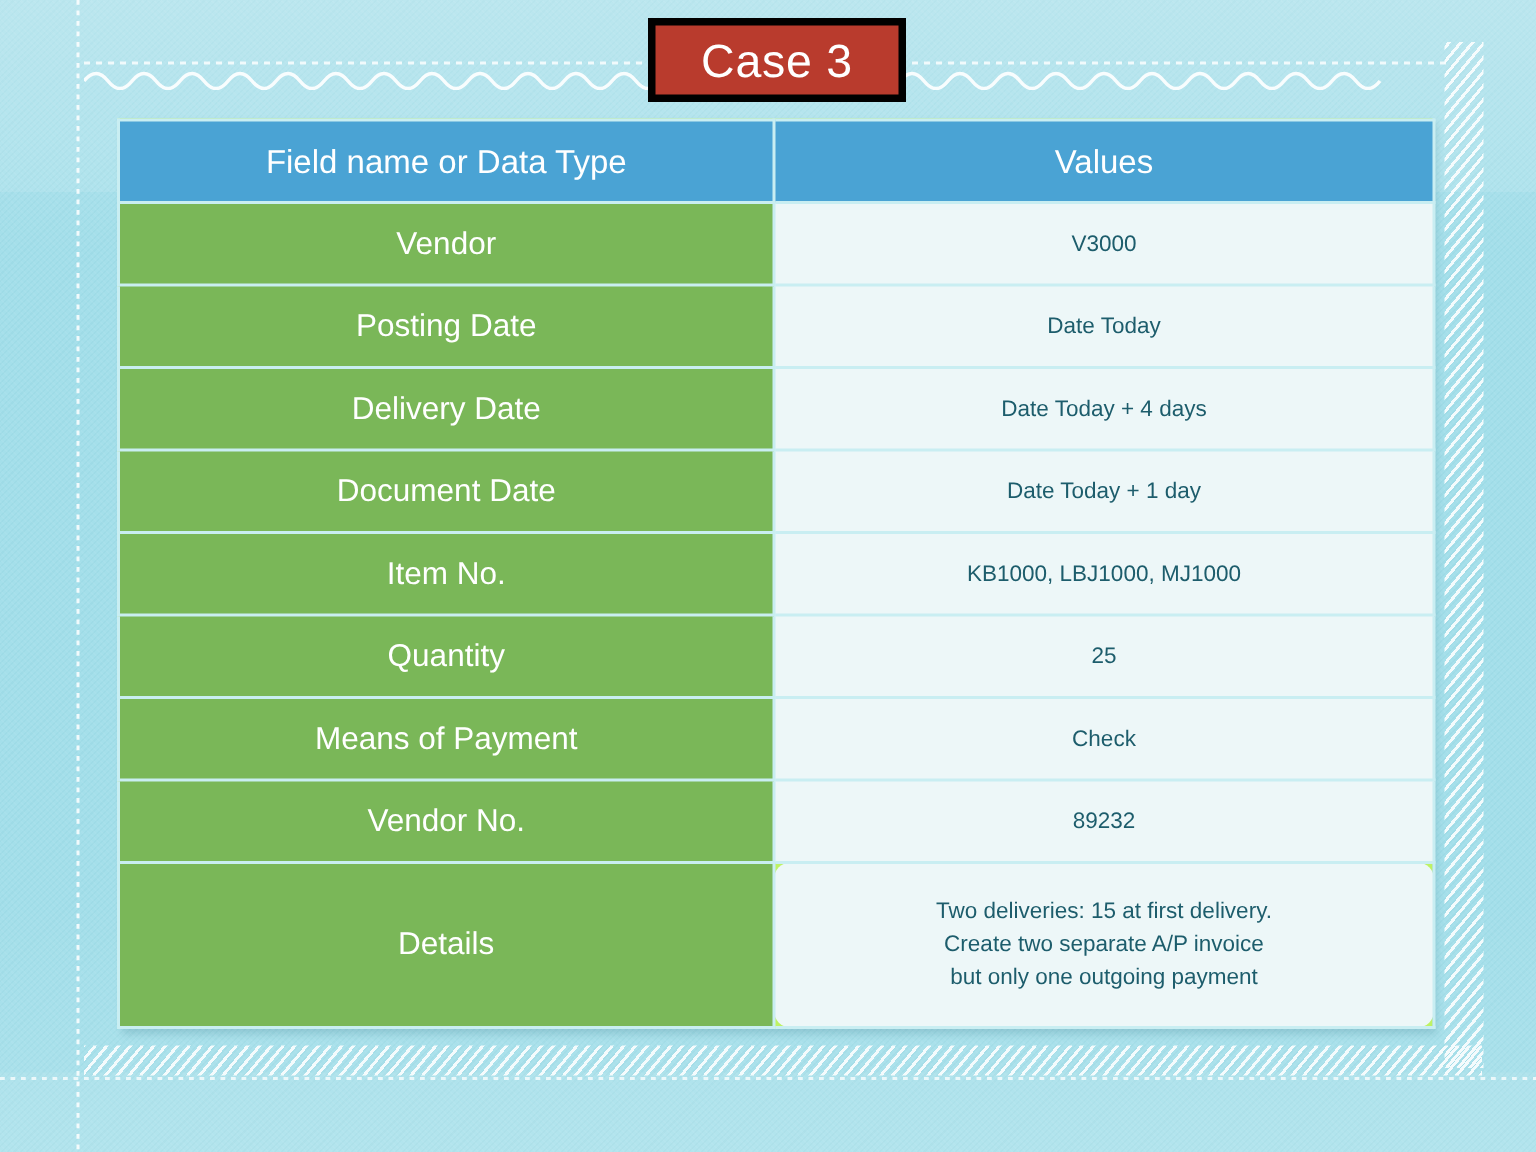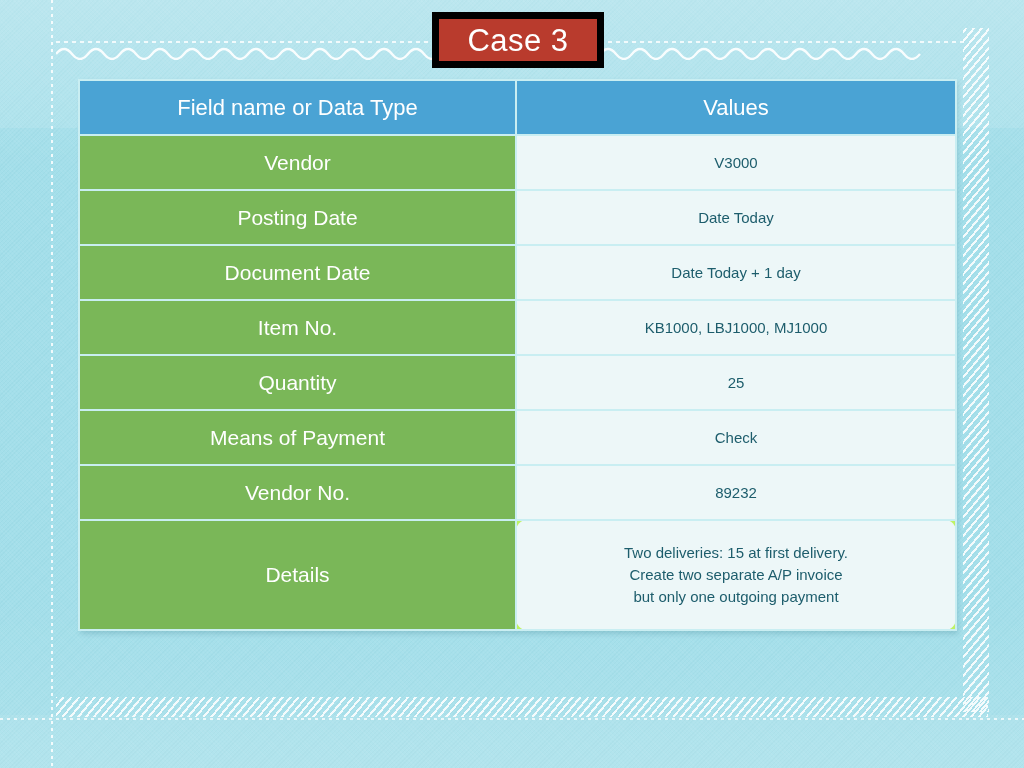--- a/index.html
+++ b/index.html
@@ -77,21 +77,21 @@
   .hatch.bottom-band { left: 56px;  top: 697px; width: 932px; height: 20px; }
 
   
   .title-box {
     position: absolute;
     left: 432px;
     top: 12px;
     width: 172px;
     height: 56px;
     background: #b93b2d;
-    border: 7px solid #000000;
+    border: 5px solid #000000;
     box-sizing: border-box;
     display: flex;
     align-items: center;
     justify-content: center;
     z-index: 5;
   }
   .title-text {
     color: #ffffff;
     font-size: 31px;
     font-weight: 400;
@@ -198,20 +198,24 @@
     <tbody>
       <tr>
         <td class="label-cell">Vendor</td>
         <td class="value-cell">V3000</td>
       </tr>
       <tr>
         <td class="label-cell">Posting Date</td>
         <td class="value-cell">Date Today</td>
       </tr>
       <tr>
+        <td class="label-cell">Delivery Date</td>
+        <td class="value-cell">Date Today + 4 days</td>
+      </tr>
+      <tr>
         <td class="label-cell">Document Date</td>
         <td class="value-cell">Date Today + 1 day</td>
       </tr>
       <tr>
         <td class="label-cell">Item No.</td>
         <td class="value-cell">KB1000, LBJ1000, MJ1000</td>
       </tr>
       <tr>
         <td class="label-cell">Quantity</td>
         <td class="value-cell">25</td>

